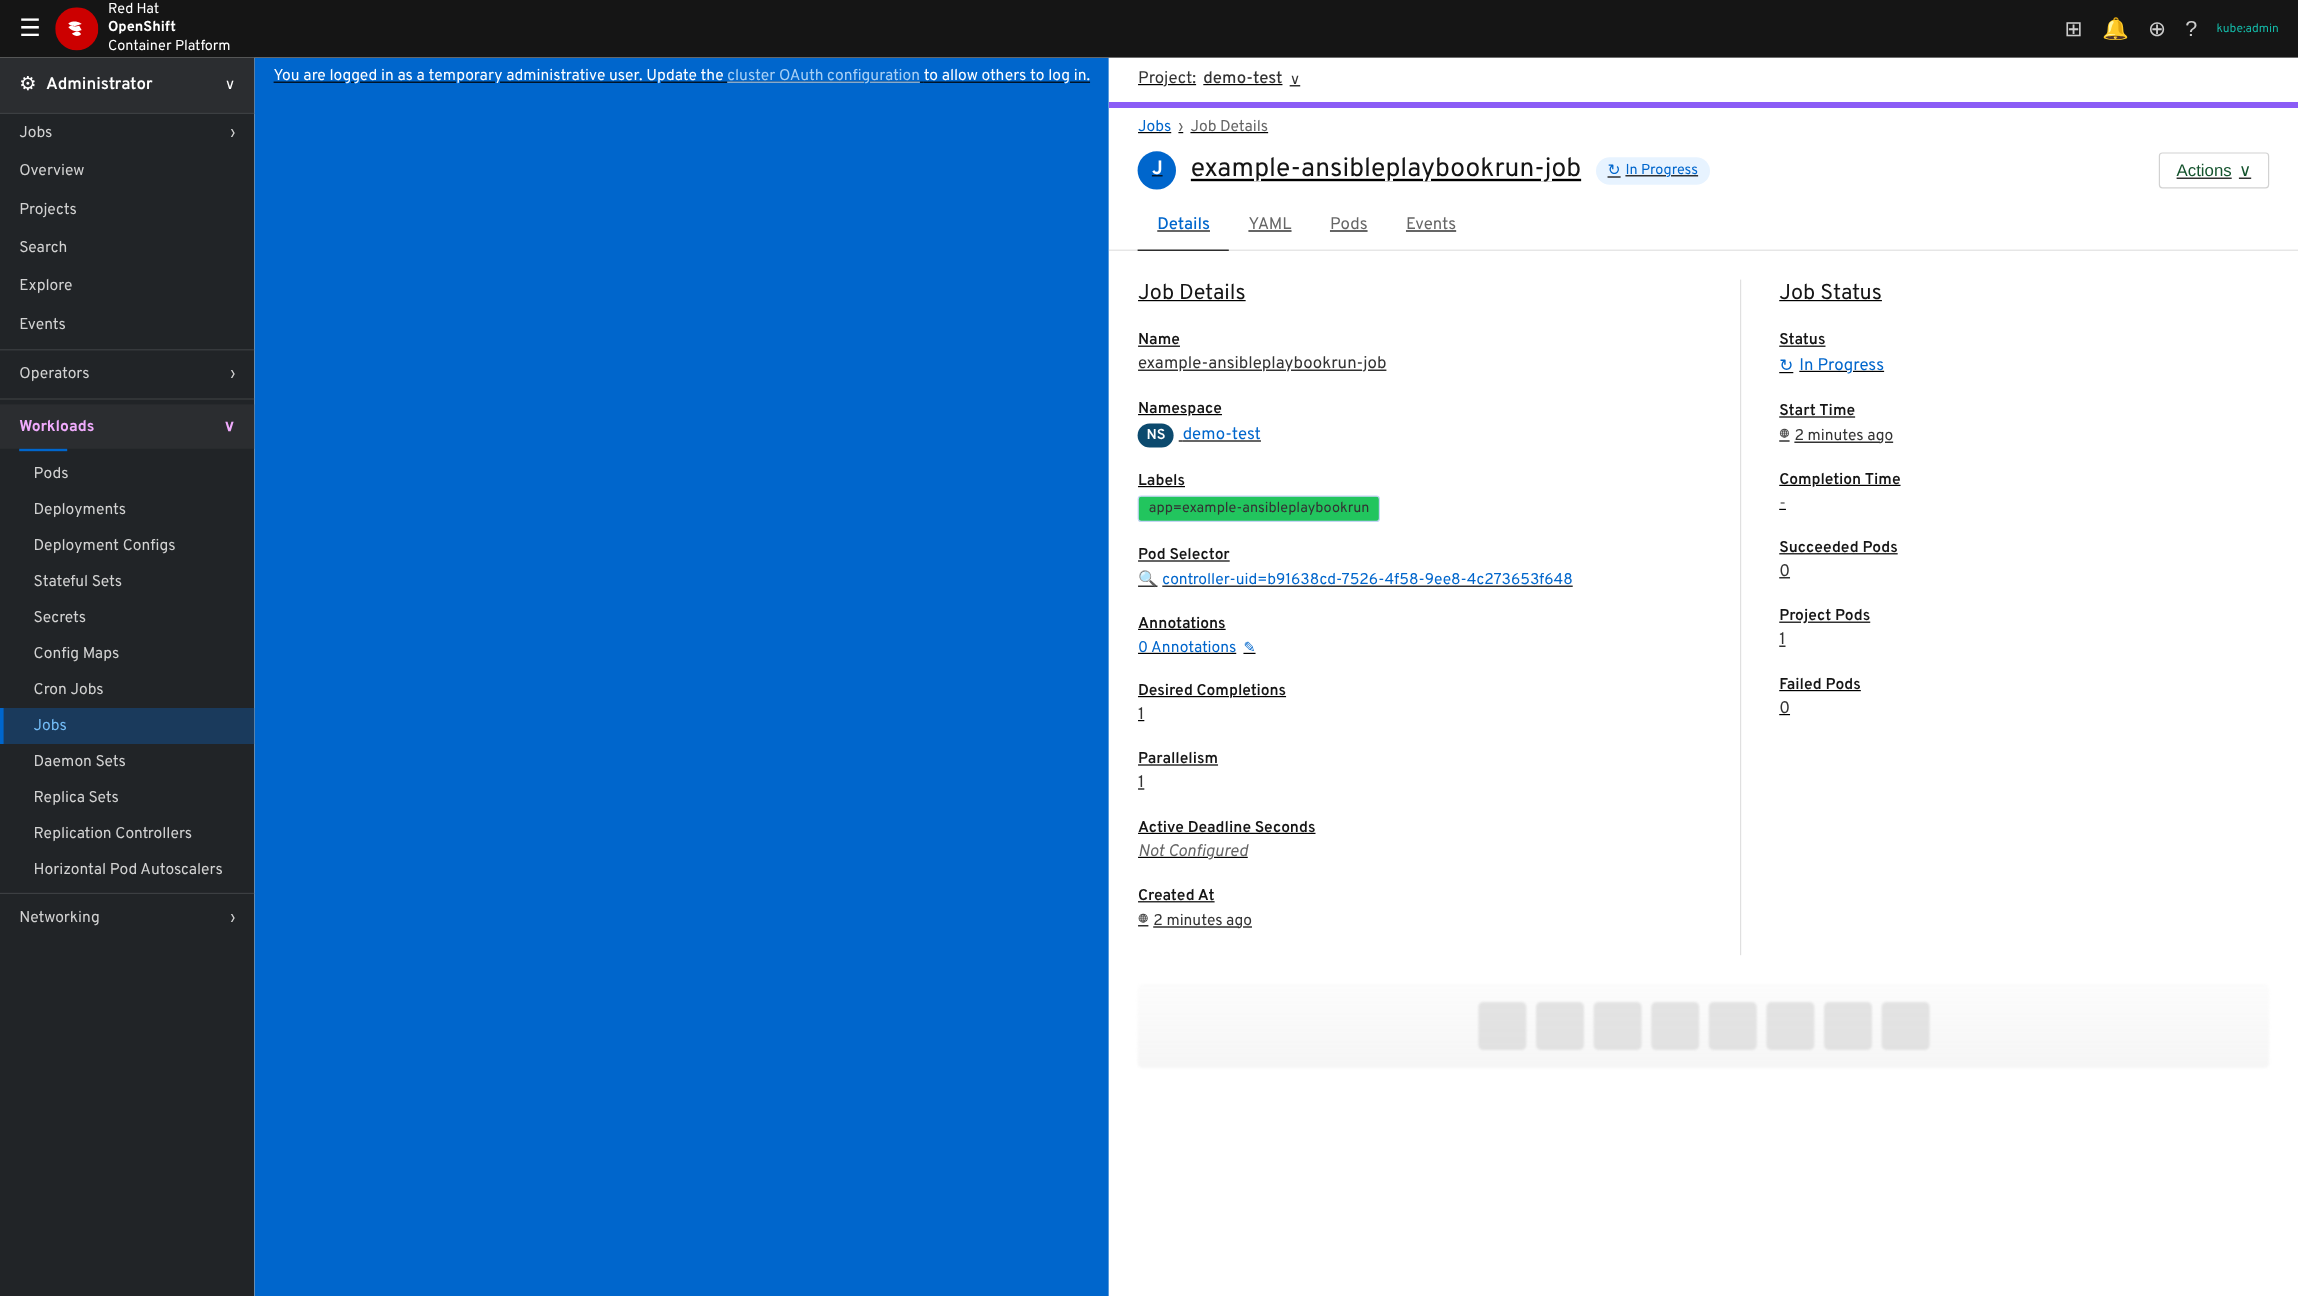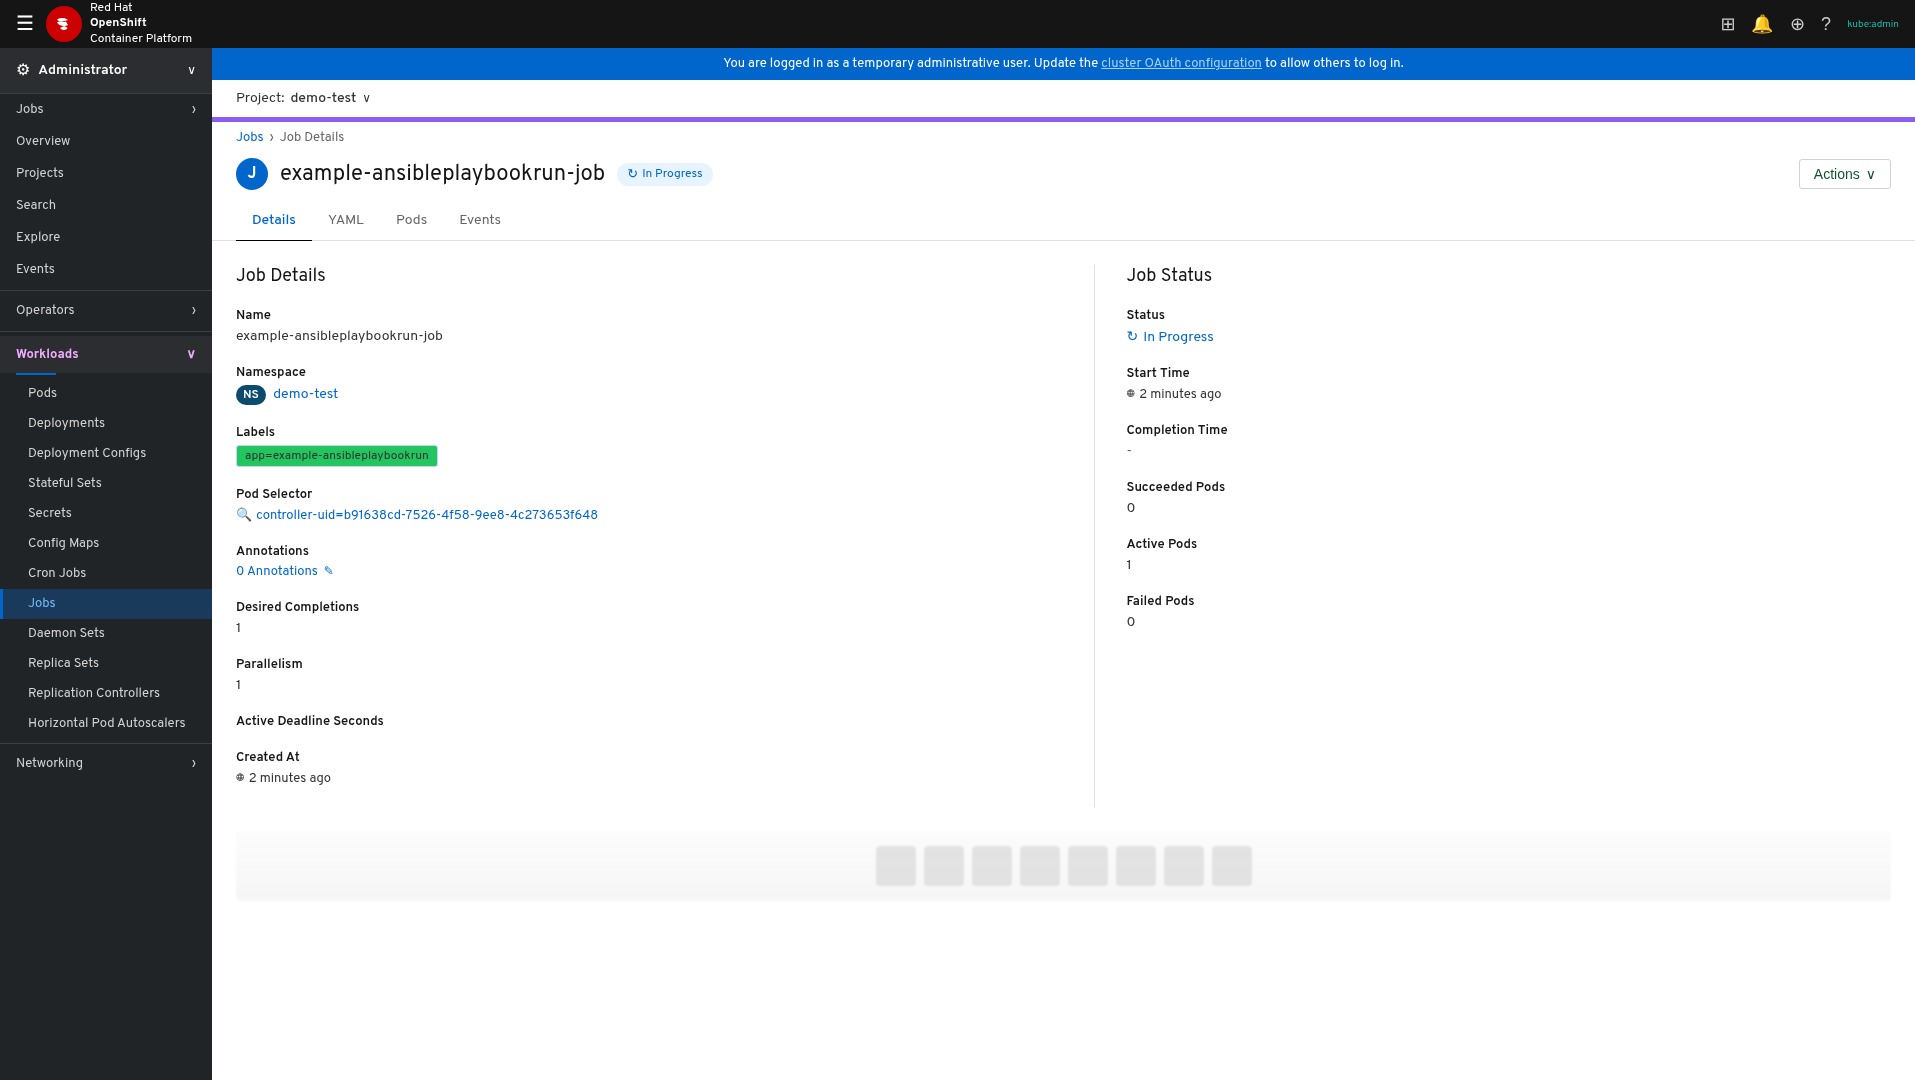--- a/index.html
+++ b/index.html
@@ -123,22 +123,22 @@
       cursor: pointer;
       color: #d2d2d2;
       font-size: 13px;
     }
     .sidebar-sub-item.selected { background: #1a3a5c; color: #73bcf7; border-left: 3px solid #06c; padding-left: 25px; }
 
     
     .content-area {
       flex: 1;
       display: flex;
-      flex-direction: column;
       overflow: hidden;
+      text-decoration: underline;
     }
 
     
     .notification-bar {
       background: #0066cc;
       color: #fff;
       padding: 8px 16px;
       text-align: center;
       font-size: 13px;
       flex-shrink: 0;
@@ -566,20 +566,21 @@
             <div class="detail-value">1</div>
           </div>
 
           <div class="detail-group">
             <div class="detail-label">Parallelism</div>
             <div class="detail-value">1</div>
           </div>
 
           <div class="detail-group">
             <div class="detail-label">Active Deadline Seconds</div>
+            <div class="detail-value not-configured">Not Configured</div>
           </div>
 
           <div class="detail-group">
             <div class="detail-label">Created At</div>
             <div class="time-display">
               <span class="globe-icon">🌐</span>
               <span>2 minutes ago</span>
             </div>
           </div>
         </div>
@@ -607,21 +608,21 @@
             <div class="detail-label">Completion Time</div>
             <div class="detail-value secondary">-</div>
           </div>
 
           <div class="detail-group">
             <div class="detail-label">Succeeded Pods</div>
             <div class="detail-value">0</div>
           </div>
 
           <div class="detail-group">
-            <div class="detail-label">Active Pods</div>
+            <div class="detail-label">Project Pods</div>
             <div class="detail-value">1</div>
           </div>
 
           <div class="detail-group">
             <div class="detail-label">Failed Pods</div>
             <div class="detail-value">0</div>
           </div>
         </div>
       </div>
 

